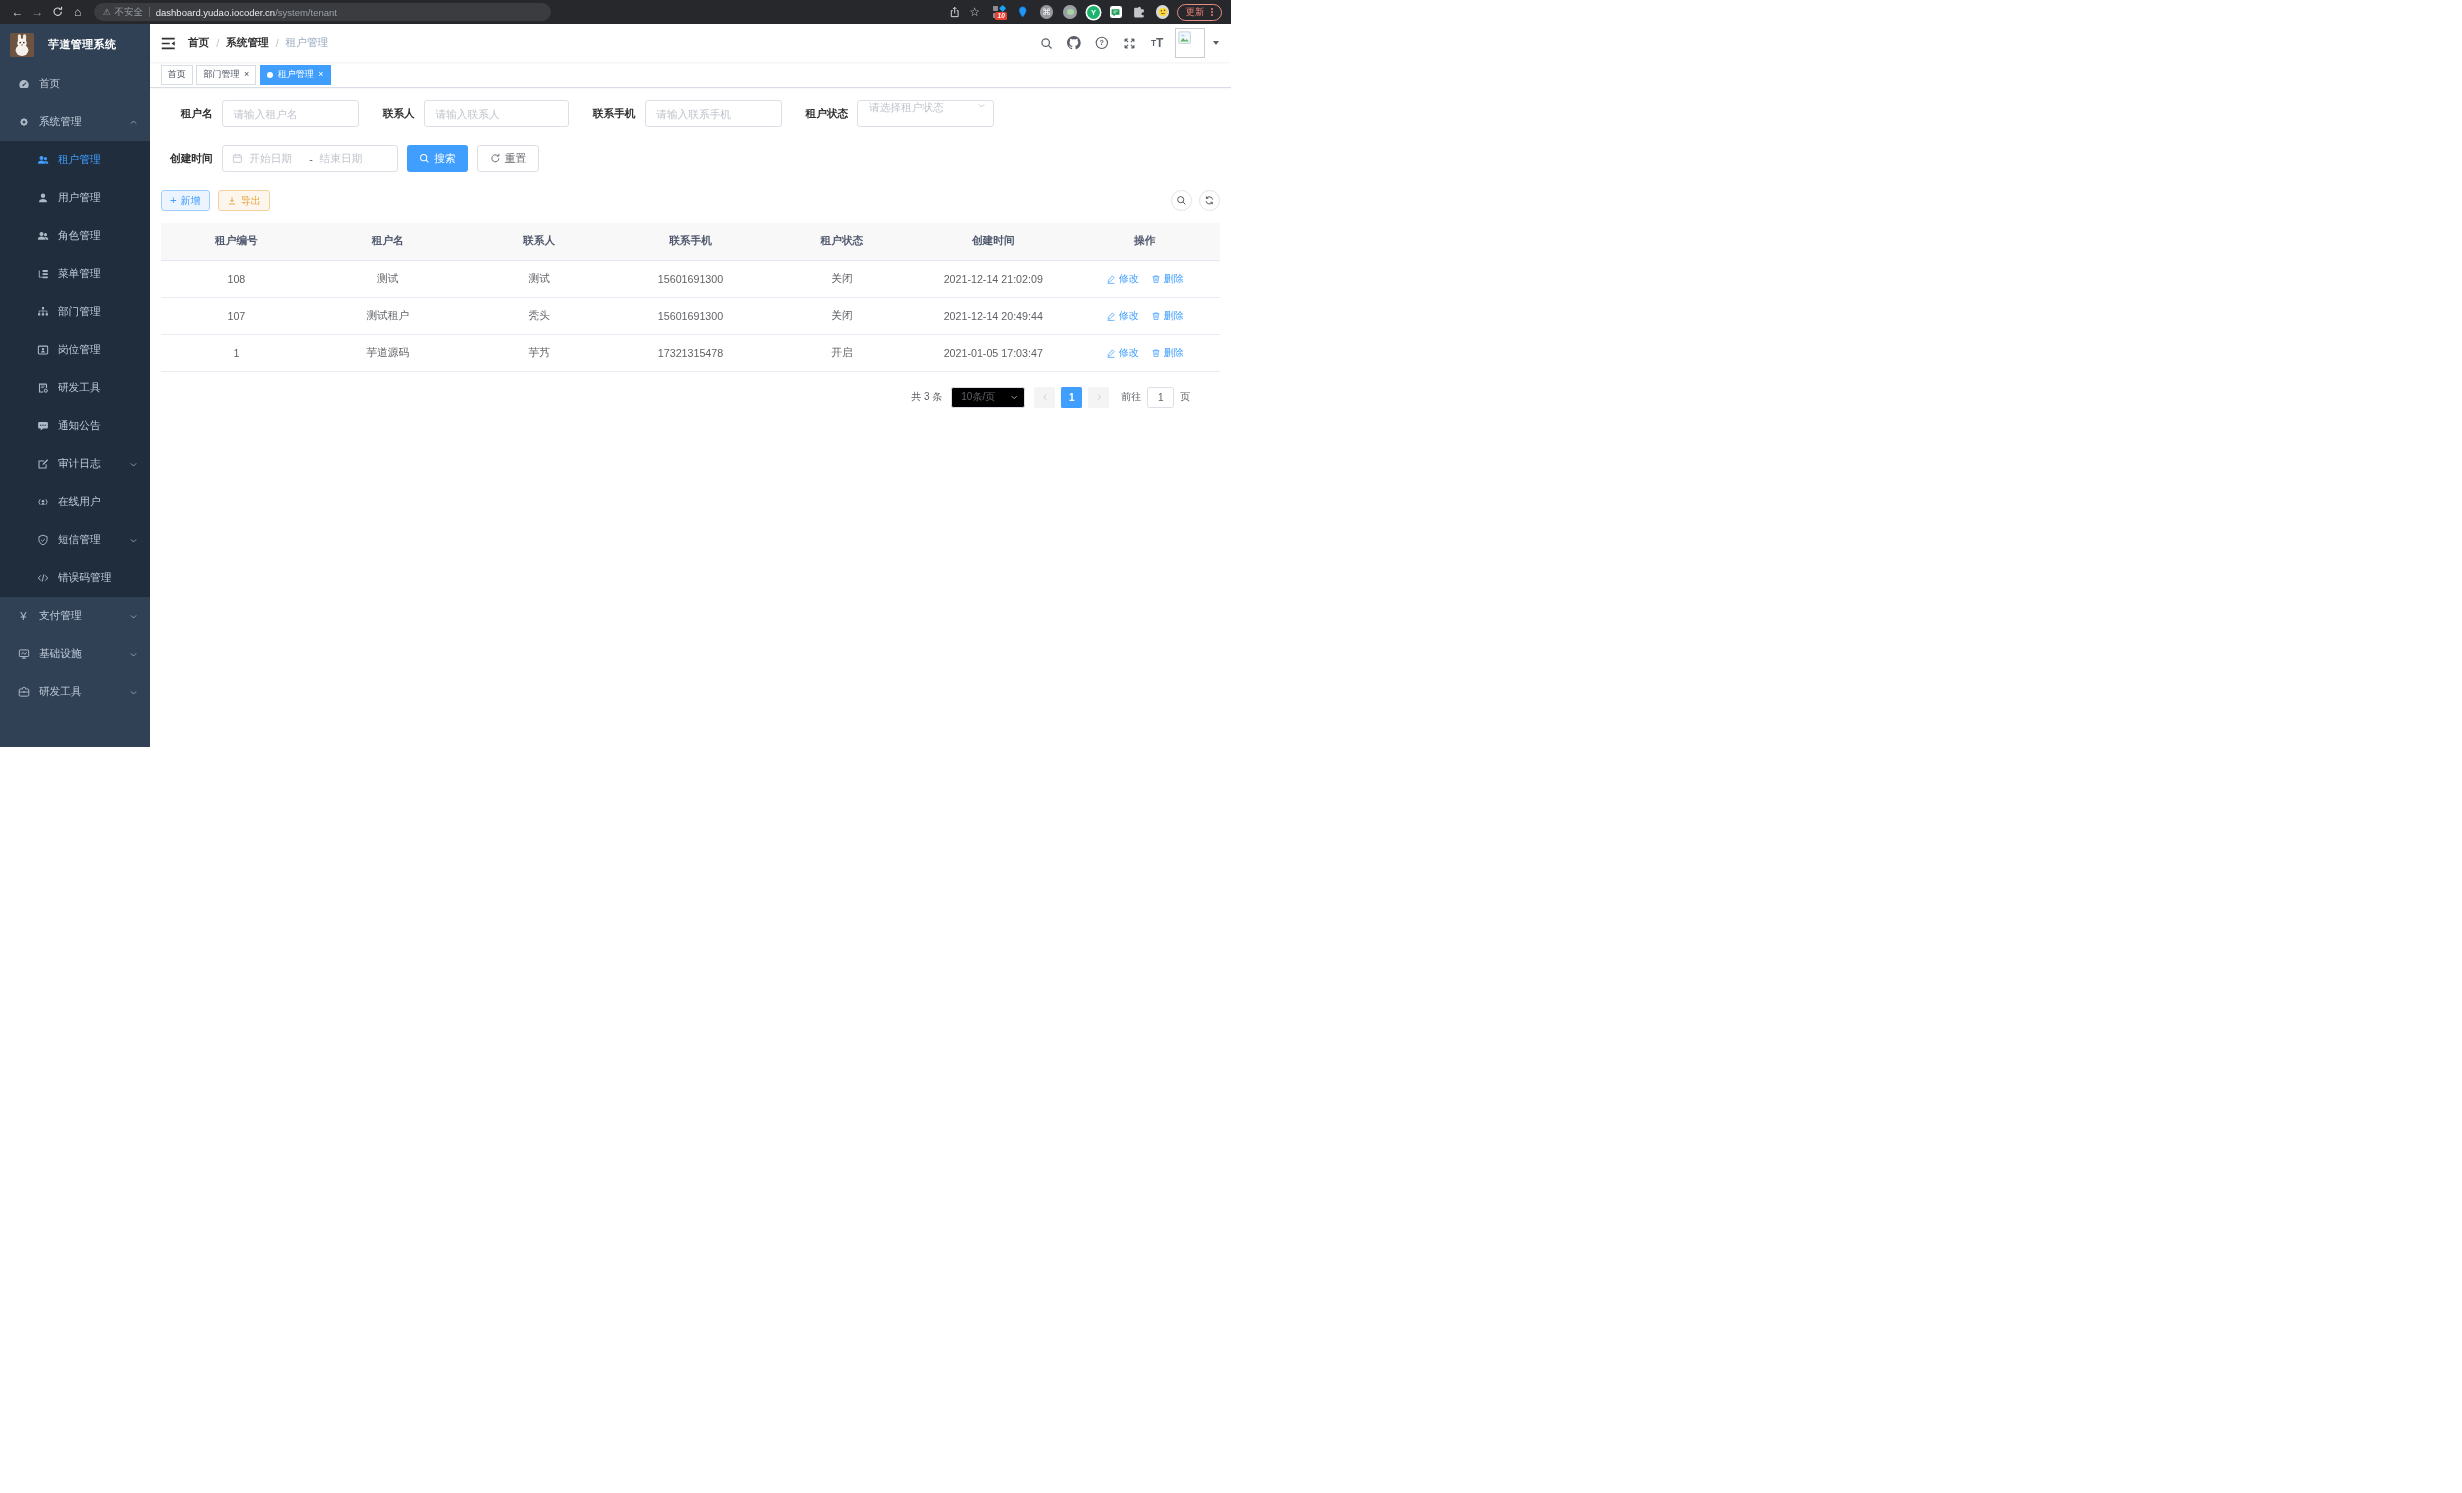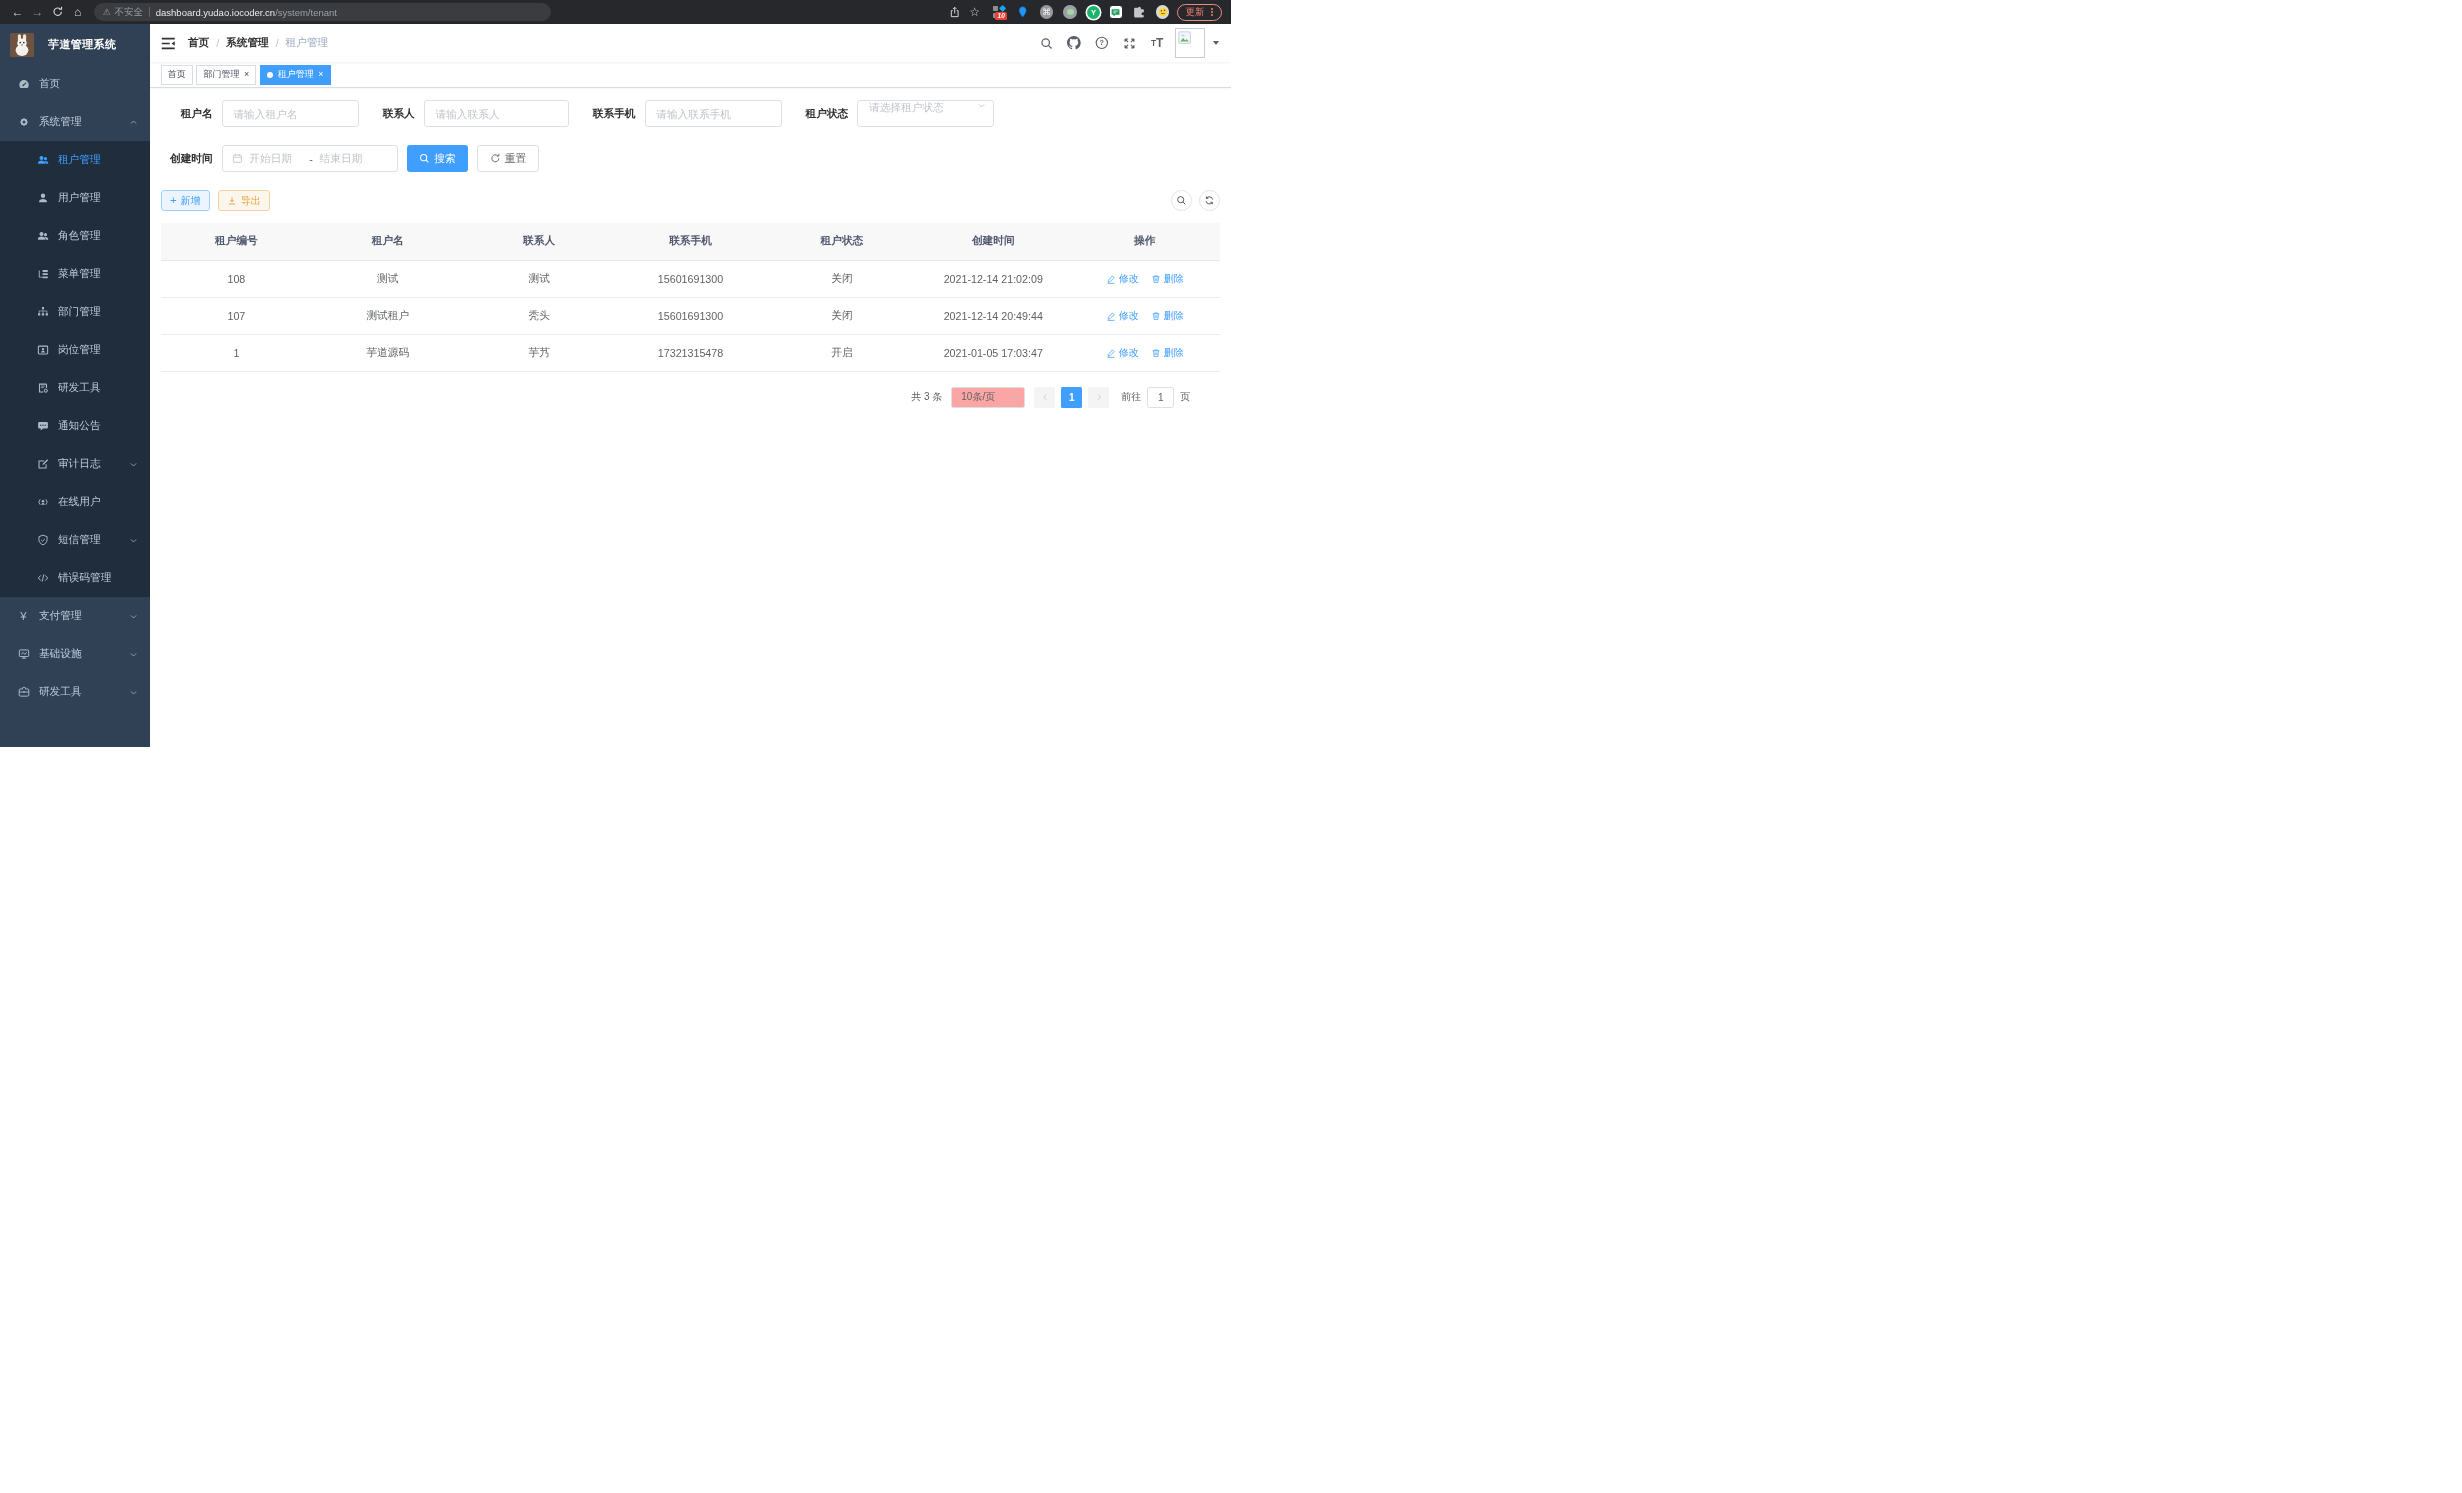--- a/index.html
+++ b/index.html
@@ -117,21 +117,21 @@
     border-bottom:0.8px solid #e4e8f0; }
   tbody td { height:37px; color:#606266; text-align:center; border-bottom:0.8px solid #e8ebf2; }
   .op-link { color:var(--primary); font-size:10px; display:inline-flex; align-items:center; gap:3px;
     margin:0 6px; cursor:pointer; }
 
   .pagination { display:flex; align-items:center; justify-content:flex-end; margin-top:15px;
     padding-right:30px; font-size:10px; color:#606266; }
   .pg-total { margin-right:9px; }
   .pg-select { width:74px; height:21px; border:0.8px solid #dcdfe6; border-radius:2.3px; display:flex;
     align-items:center; justify-content:space-between; padding:0 6px 0 9px; color:#606266;
-    cursor:pointer; background:#fca5a5; }
+    cursor:pointer; background:#000000; }
   .pg-nav { width:21px; height:21px; background:#f4f4f5; border-radius:1.5px; display:flex;
     align-items:center; justify-content:center; color:#c0c4cc; margin-left:9px; cursor:pointer; }
   .pg-page { width:21px; height:21px; background:var(--primary); color:#fff; border-radius:1.5px;
     display:flex; align-items:center; justify-content:center; font-weight:600; margin-left:6px; cursor:pointer; }
   .pg-nav.next { margin-left:6px; }
   .pg-goto { margin-left:12px; }
   .pg-input { width:27px; height:21px; border:0.8px solid #dcdfe6; border-radius:2.3px; text-align:center;
     color:#606266; font-size:10px; margin:0 6px; outline:none; font-family:inherit; }
   svg { display:block; }
 </style>

